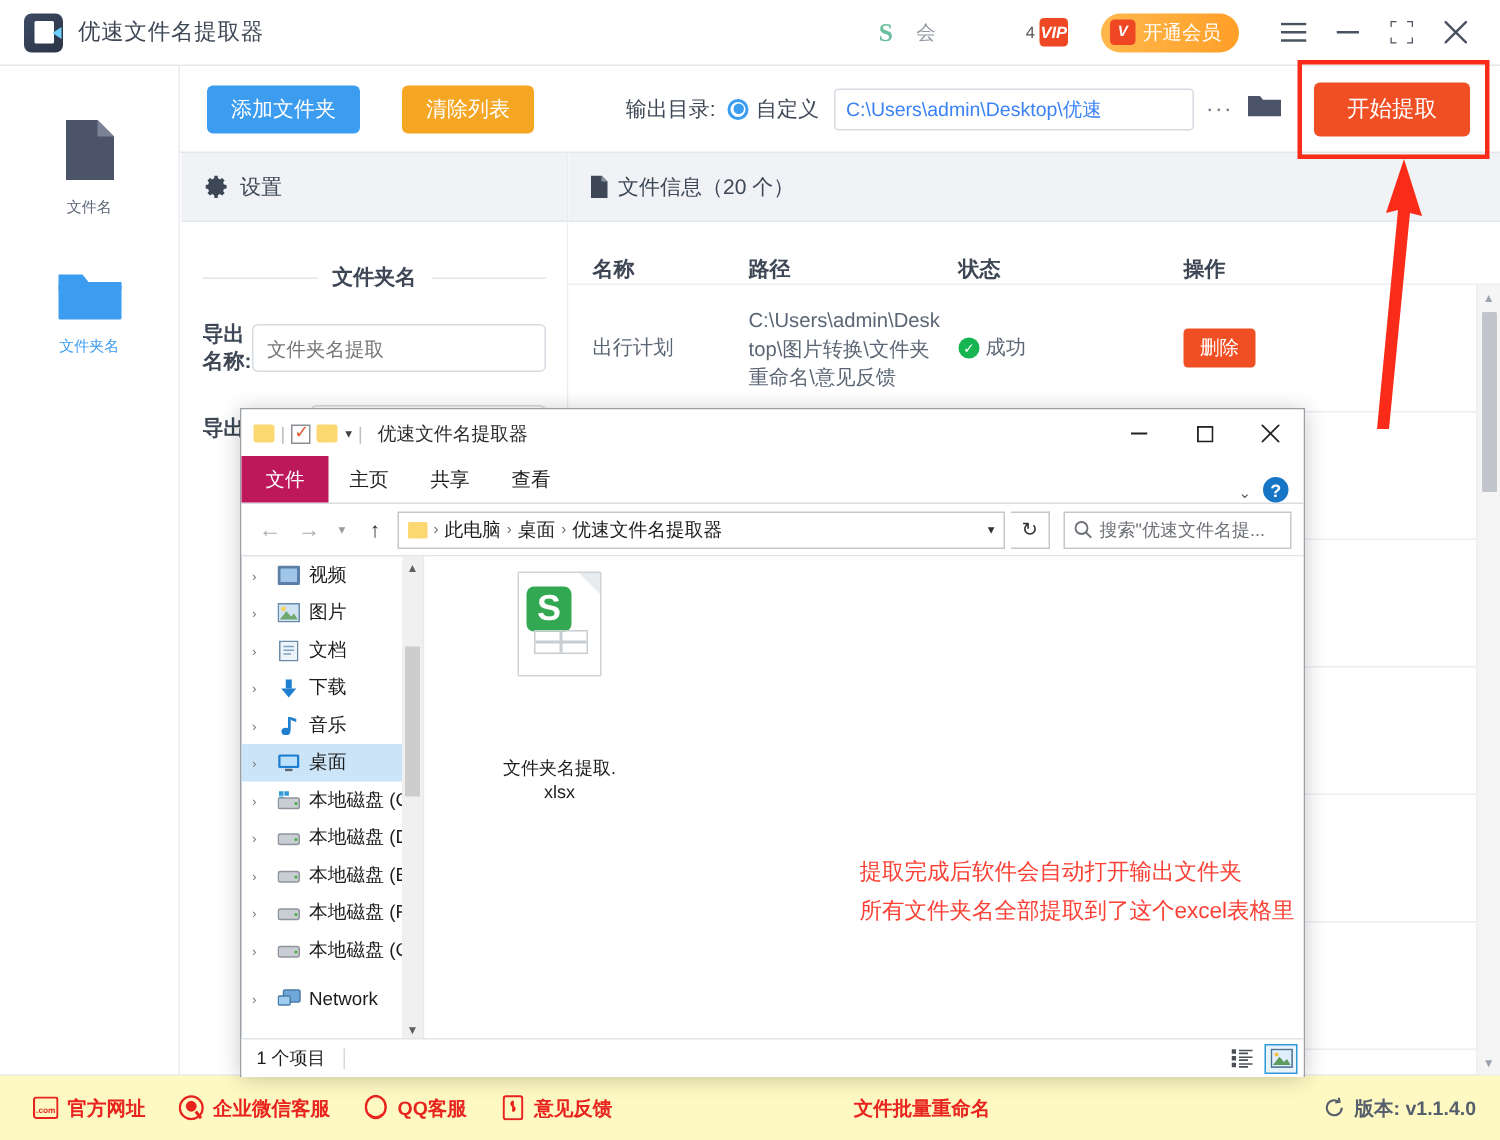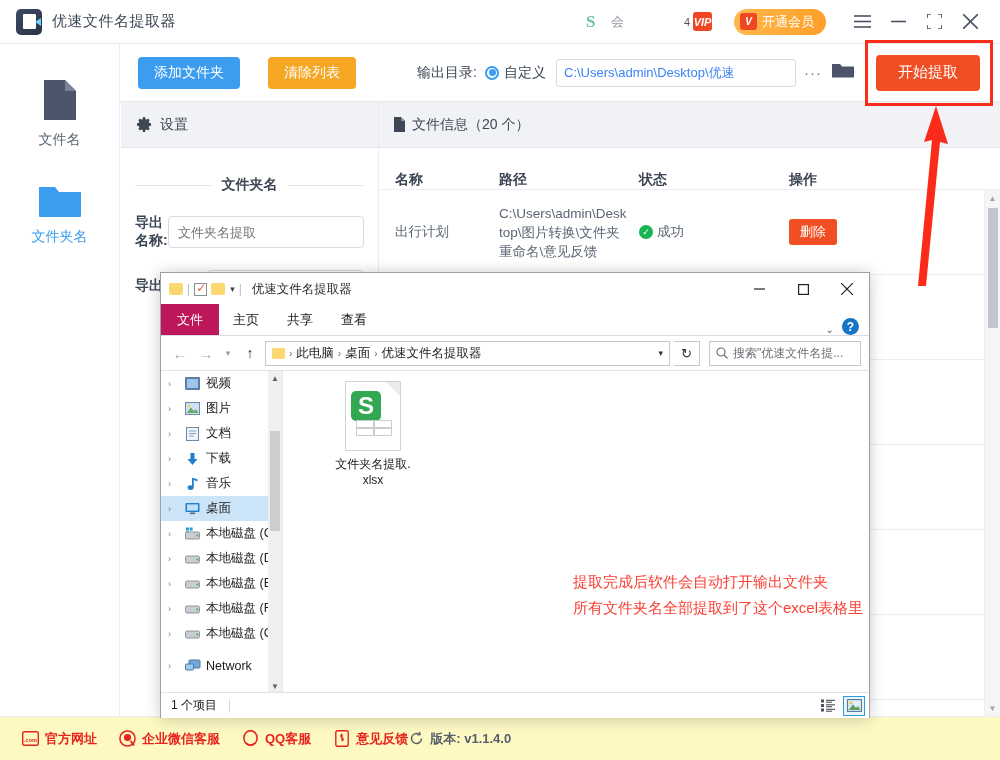--- a/index.html
+++ b/index.html
@@ -94,21 +94,21 @@
 
   
   .sidebar{
     position:absolute;left:0;top:44px;width:120px;height:672px;background:#fff;
     border-right:1px solid #e9ecf0;
   }
   .side-item{
     margin-top:34px; display:flex; flex-direction:column; align-items:center; gap:9px;
     cursor:pointer;
   }
-  .side-label{font-size:14px;color:#5b6575;}
+  .side-label{font-size:10px;color:#5b6575;}
   .side-label.active{color:#3c9cf0;}
 
   
   .settings-panel{
     position:absolute;left:121px;top:102px;width:258px;height:614px;background:#fff;
     border-right:1px solid #e9ecf0;
   }
   .panel-head{
     height:46px;background:#f0f2f5;display:flex;align-items:center;padding-left:16px;
     gap:8px;border-bottom:1px solid #e4e7ec;
@@ -261,21 +261,21 @@
     border-left:14px solid transparent;}
   .xls-doc .s{
     position:absolute;left:5px;top:9px;width:30px;height:30px;background:#33a852;border-radius:5px;
     color:#fff;font-size:24px;font-weight:bold;display:flex;align-items:center;justify-content:center;
     font-family:"Liberation Sans",sans-serif;
   }
   .xls-doc .grid{position:absolute;left:10px;bottom:14px;width:36px;height:16px;
     border:1.5px solid #c8cdd2;}
   .xls-doc .grid:before{content:"";position:absolute;left:0;top:6px;width:100%;height:1.5px;background:#c8cdd2;}
   .xls-doc .grid:after{content:"";position:absolute;left:16px;top:0;width:1.5px;height:100%;background:#c8cdd2;}
-  .file-tile .fn{font-size:12px;color:#1b1b1b;text-align:center;line-height:16px;}
+  .file-tile .fn{font-size:12px;color:#1b1b1b;text-align:center;line-height:16px;margin-top:48px;}
   .note{
     position:absolute;left:290px;top:198px;font-size:15px;color:#fa4034;line-height:26px;
     white-space:nowrap;
   }
   .ex-status{
     height:26px;border-top:1px solid #e1e4e7;display:flex;align-items:center;background:#fff;
   }
   .ex-status .cnt{font-size:12px;color:#1b1b1b;margin-left:10px;}
   .ex-status .divider{width:1px;height:14px;background:#d6d9dc;margin-left:12px;}
   .ex-status .sp{flex:1;}
@@ -527,20 +527,21 @@
     </div>
     <div class="sb-item">
       <span class="sb-ico">
         <svg width="14" height="17" viewBox="0 0 14 17">
             <rect x="0.8" y="0.8" width="12.4" height="15.4" rx="1.5" fill="none" stroke="#e8241f" stroke-width="1.4"></rect>
             <path d="M7 4 L7 11 M7 4 Q4.5 6 7 7.5 Q9.5 9 7 11" fill="none" stroke="#e8241f" stroke-width="1.2"></path>
           </svg>
       </span>
       <span class="t">意见反馈</span>
     </div>
+    <div class="sb-center">文件批量重命名</div>
     <div class="sb-ver">
       <span class="sb-ico">
         <svg width="15" height="15" viewBox="0 0 15 15">
             <path d="M12.5 7.5a5 5 0 11-2-4" fill="none" stroke="#555e6b" stroke-width="1.4"></path>
             <polyline points="10.5,0.8 11,3.6 8.2,3.9" fill="none" stroke="#555e6b" stroke-width="1.4"></polyline>
           </svg>
       </span>
       <span class="t">版本: v1.1.4.0</span>
     </div>
   </div>

